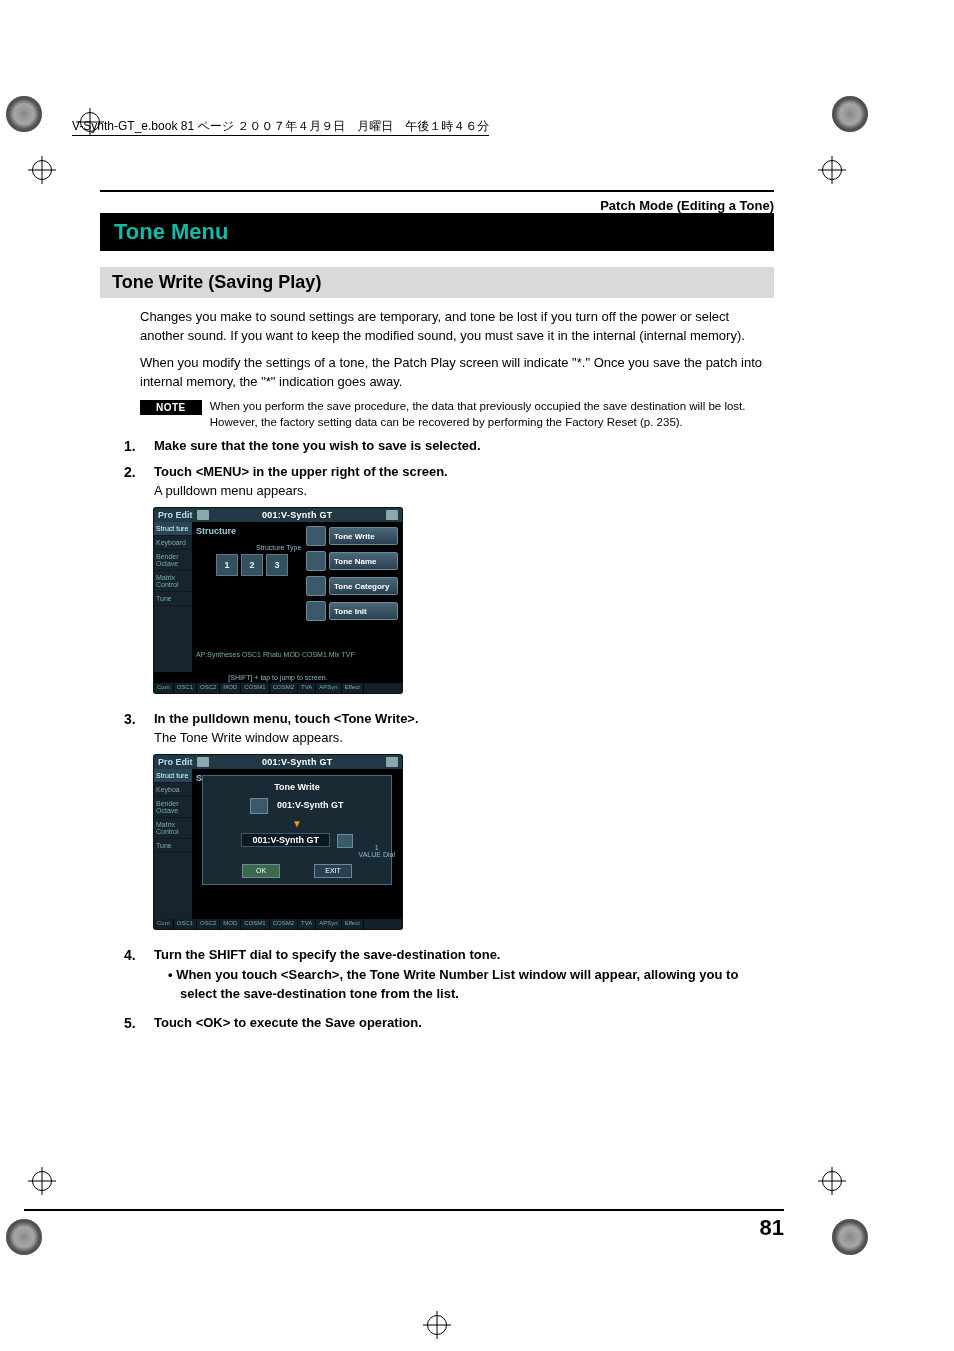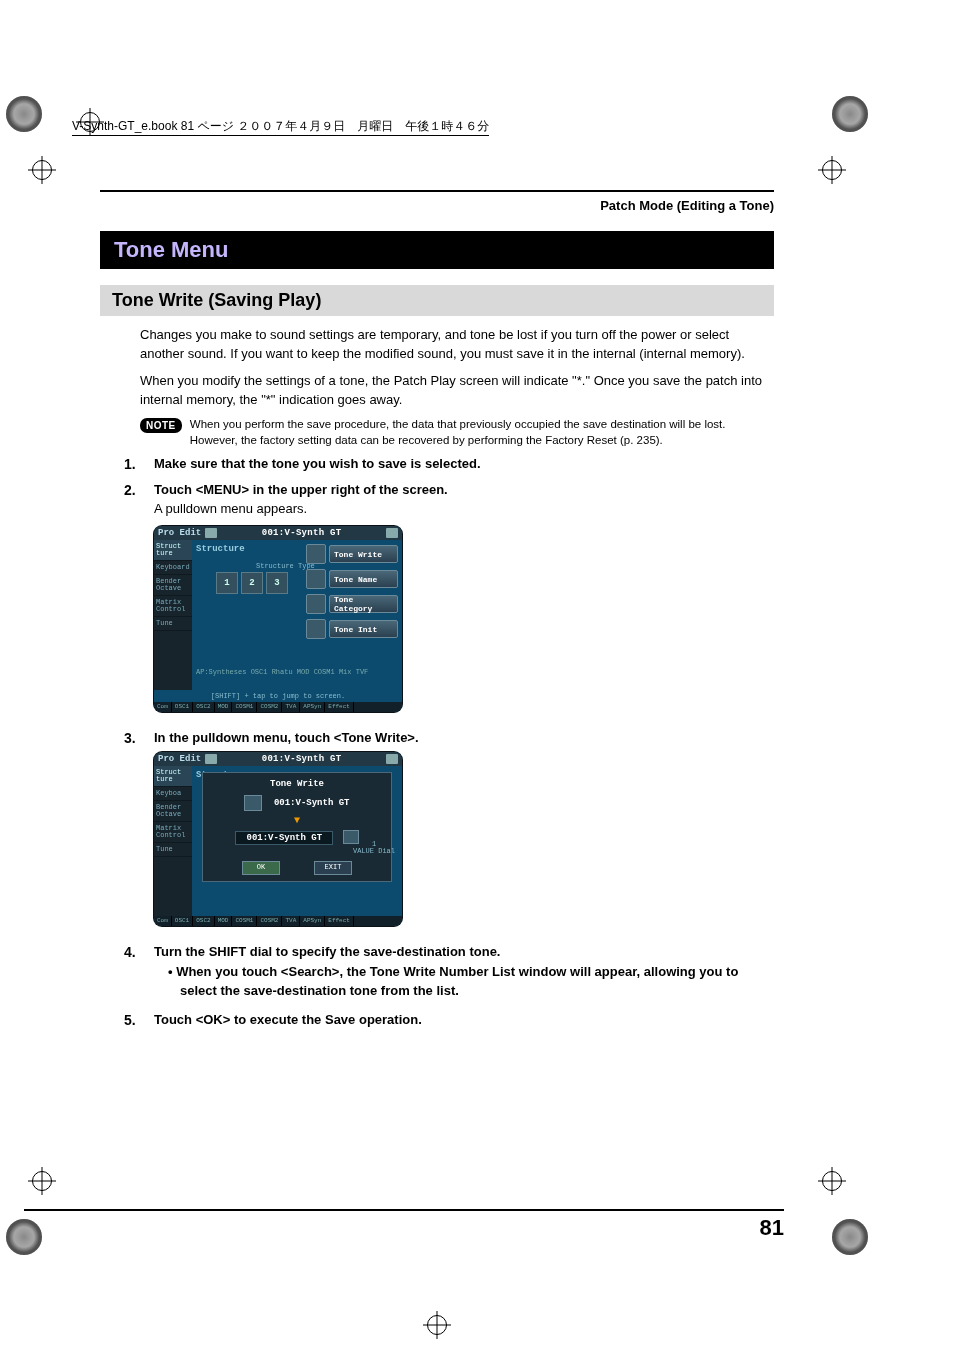--- a/index.html
+++ b/index.html
@@ -75,25 +75,24 @@
     bottom: 150px;
   }
   .hr-top {
     border-top: 2px solid #000;
     margin-bottom: 6px;
   }
   .page-header-right {
     text-align: right;
     font-weight: bold;
     font-size: 13px;
-    margin-bottom: 18px;
   }
   .section-bar {
     background: #000;
-    color: #c4b5fd;
+    color: #14b8a6;
     font-size: 22px;
     font-weight: bold;
     padding: 6px 14px;
     margin-bottom: 16px;
   }
   .subsection-bar {
     background: #d9d9d9;
     color: #000;
     font-size: 18px;
     font-weight: bold;
@@ -110,25 +109,24 @@
     align-items: flex-start;
     margin-left: 40px;
     margin-bottom: 8px;
     gap: 8px;
   }
   .note-badge {
     background: #000;
     color: #fff;
     font-size: 10px;
     font-weight: bold;
-    padding: 2px 6px;
+    padding: 2px 16px;
     flex: 0 0 auto;
     margin-top: 1px;
     letter-spacing: 0.5px;
-    border-radius: 7px;
   }
   .note-text {
     font-size: 11.5px;
     line-height: 1.35;
   }
   .step-row {
     display: flex;
     align-items: flex-start;
     margin-left: 24px;
     margin-bottom: 3px;
@@ -157,23 +155,23 @@
     margin-bottom: 12px;
     font-weight: bold;
   }
   .screenshot {
     margin-left: 54px;
     margin-bottom: 18px;
     margin-top: 6px;
   }
   .screen {
     width: 248px;
-    background: #0c4a6e;
-    border-radius: 8px;
-    font-family: Liberation Mono, monospace;
+    background: #000000;
+    border-radius: 2px;
+    font-family: Liberation Sans, sans-serif;
     font-size: 9px;
     color: #cfe;
     box-shadow: 0 0 0 1px #0a1218;
     overflow: hidden;
   }
   .screen-titlebar {
     display: flex;
     align-items: center;
     background: #223844;
     height: 14px;
@@ -517,20 +515,21 @@
           <span>APSyn</span>
           <span>Effect</span>
         </div>
       </div>
     </div>
 
     <div class="step-row">
       <div class="step-num">3.</div>
       <div class="step-title">In the pulldown menu, touch &lt;Tone Write&gt;.</div>
     </div>
+    <div class="step-desc">The Tone Write window appears.</div>
 
     <div class="screenshot">
       <div class="screen">
         <div class="screen-titlebar">
           <span class="title-left">Pro Edit</span>
           <span class="title-icon"></span>
           <span class="title-center">001:V-Synth GT</span>
           <span class="title-icon"></span>
         </div>
         <div class="screen-body">

